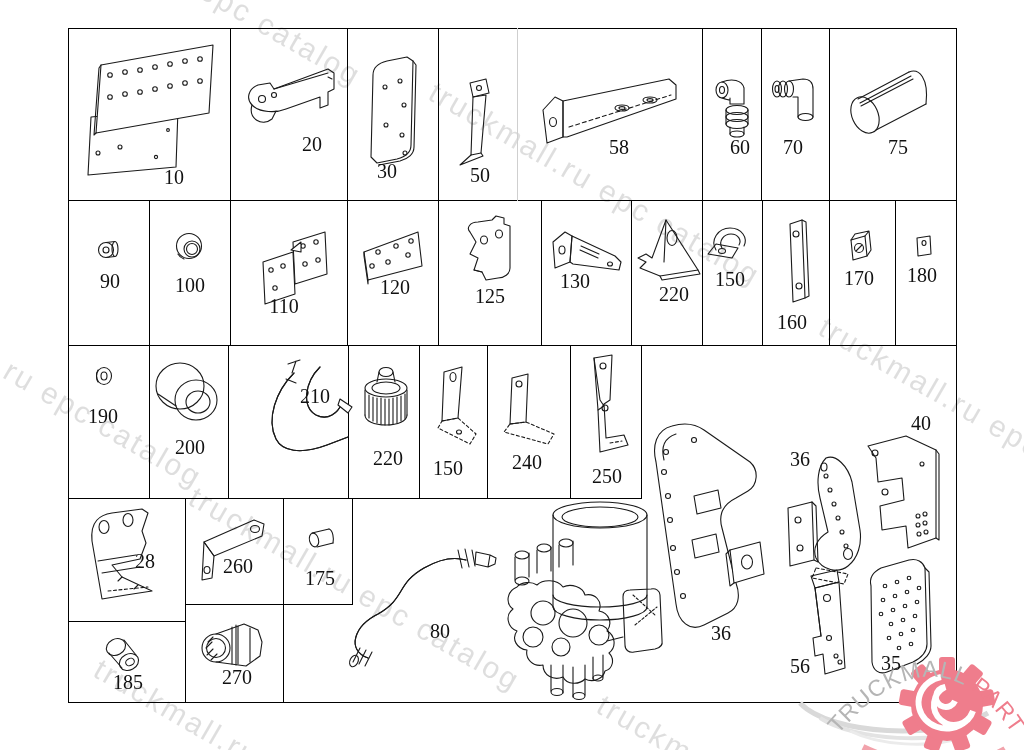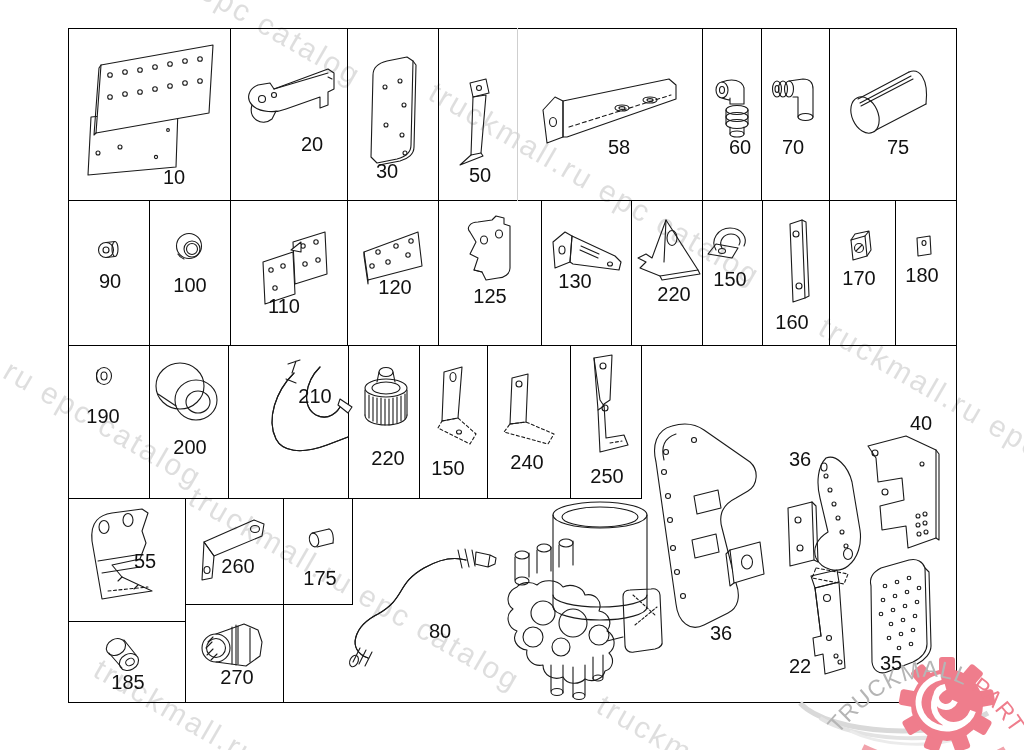--- a/index.html
+++ b/index.html
@@ -8,21 +8,21 @@
   .wm{position:absolute;font-size:30px;letter-spacing:2.5px;color:#c8c8c8;opacity:.58;
       white-space:nowrap;transform-origin:0 0;transform:rotate(30deg);z-index:1;
       font-family:"Liberation Sans",sans-serif;}
   .hl{position:absolute;height:1px;background:#000;z-index:2;}
   .vl{position:absolute;width:1px;background:#000;z-index:2;}
   .vl.gray{background:#cfcfcf;}
   svg.pd{position:absolute;z-index:3;overflow:visible;}
   svg.pd *{stroke:#1a1a1a;fill:none;stroke-width:1.1;stroke-linejoin:round;stroke-linecap:round;}
   svg.pd .fw{fill:#fff;}
   .pl{position:absolute;font-size:20px;color:#111;transform:translateX(-50%);z-index:4;
-      font-family:Liberation Sans, sans-serif;}
+      font-family:Liberation Serif, serif;}
   #logo{position:absolute;left:760px;top:583px;z-index:5;}
 </style>
 </head>
 <body>
 
 <div id="canvas">
 
   <div class="wm" style="left:41px;top:-125px">truckmall.ru epc catalog</div>
   <div class="wm" style="left:440px;top:75px">truckmall.ru epc catalog</div>
   <div class="wm" style="left:830px;top:310px">truckmall.ru epc catalog</div>
@@ -483,30 +483,30 @@
   <div class="pl" style="left:792px;top:311px">160</div>
   <div class="pl" style="left:859px;top:267px">170</div>
   <div class="pl" style="left:922px;top:264px">180</div>
   <div class="pl" style="left:103px;top:405px">190</div>
   <div class="pl" style="left:190px;top:436px">200</div>
   <div class="pl" style="left:315px;top:385px">210</div>
   <div class="pl" style="left:388px;top:447px">220</div>
   <div class="pl" style="left:448px;top:457px">150</div>
   <div class="pl" style="left:527px;top:451px">240</div>
   <div class="pl" style="left:607px;top:465px">250</div>
-  <div class="pl" style="left:145px;top:550px">55</div>
+  <div class="pl" style="left:145px;top:550px">28</div>
   <div class="pl" style="left:238px;top:555px">260</div>
   <div class="pl" style="left:320px;top:567px">175</div>
   <div class="pl" style="left:440px;top:620px">80</div>
   <div class="pl" style="left:128px;top:671px">185</div>
   <div class="pl" style="left:237px;top:666px">270</div>
   <div class="pl" style="left:721px;top:622px">36</div>
   <div class="pl" style="left:800px;top:448px">36</div>
   <div class="pl" style="left:921px;top:412px">40</div>
-  <div class="pl" style="left:800px;top:655px">22</div>
+  <div class="pl" style="left:800px;top:655px">56</div>
   <div class="pl" style="left:891px;top:652px">35</div>
 
   <svg id="logo" width="264" height="167" viewBox="0 0 264 167">
     <path d="M40,120 C70,152 180,158 228,130" stroke="#d9d9d9" stroke-width="5" fill="none"></path>
     <path d="M60,135 C95,158 180,162 215,144" stroke="#e3e3e3" stroke-width="4" fill="none"></path>
     <path d="M90,148 C120,163 170,165 200,155" stroke="#ebebeb" stroke-width="3" fill="none"></path>
     <g transform="translate(187,122)">
       <path d="M-84,42 C-40,64 28,62 58,44" stroke="#f2a3ac" stroke-width="6" fill="none"></path>
       <g fill="#ef7d8c">
         <rect x="-8" y="-48" width="16" height="16" rx="3"></rect>

